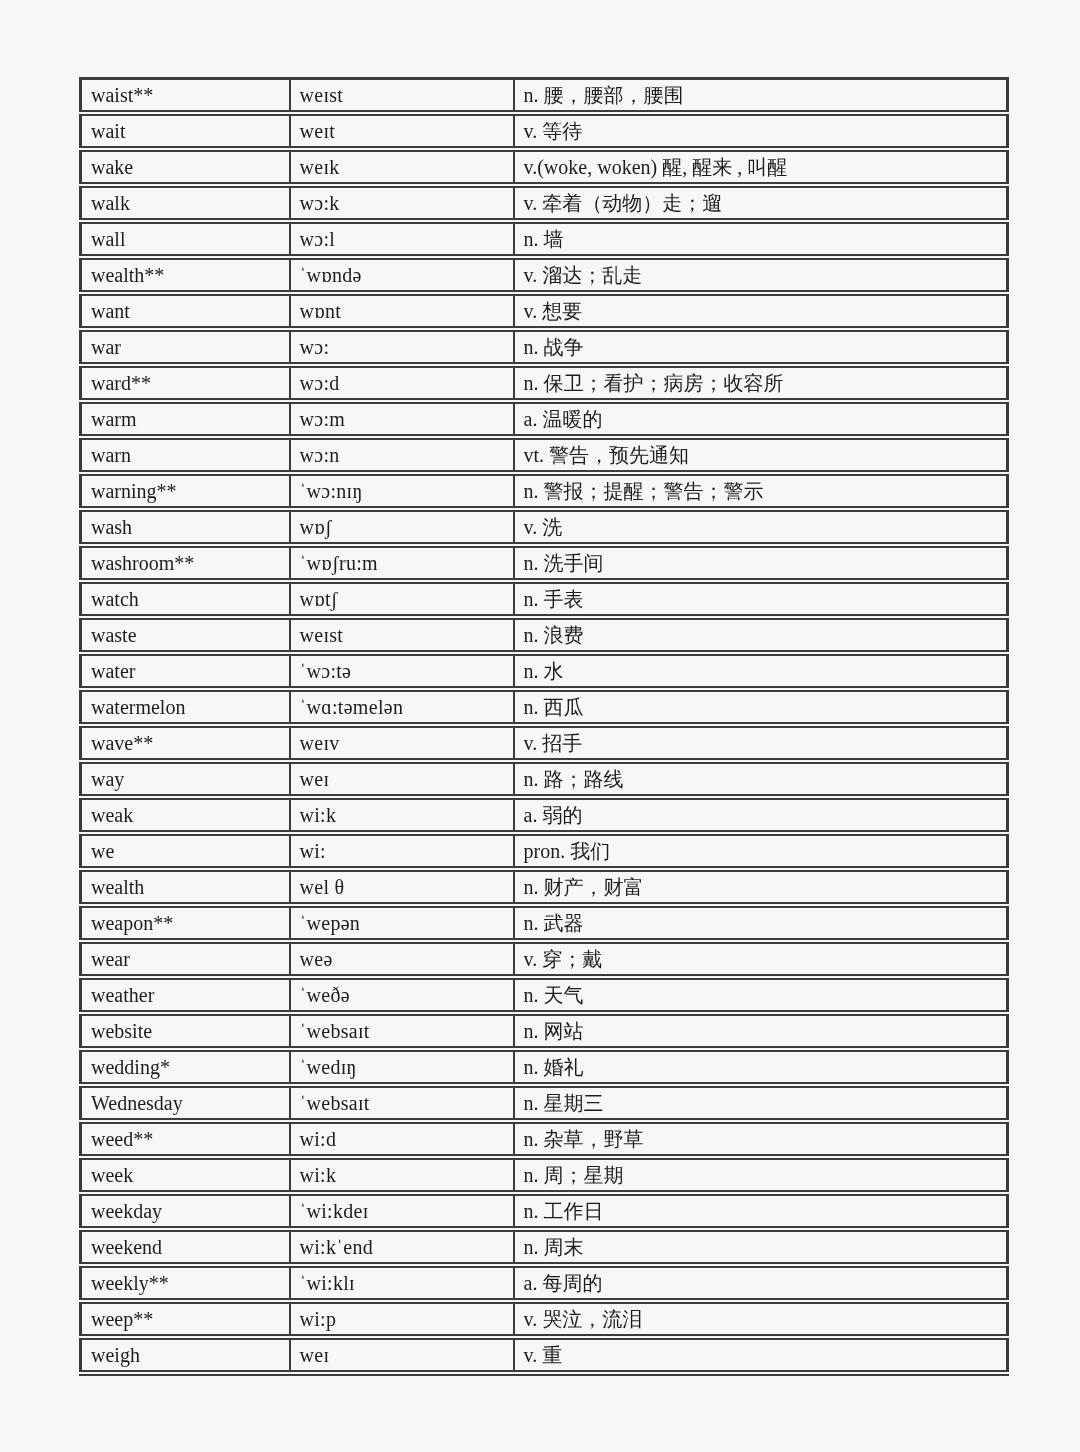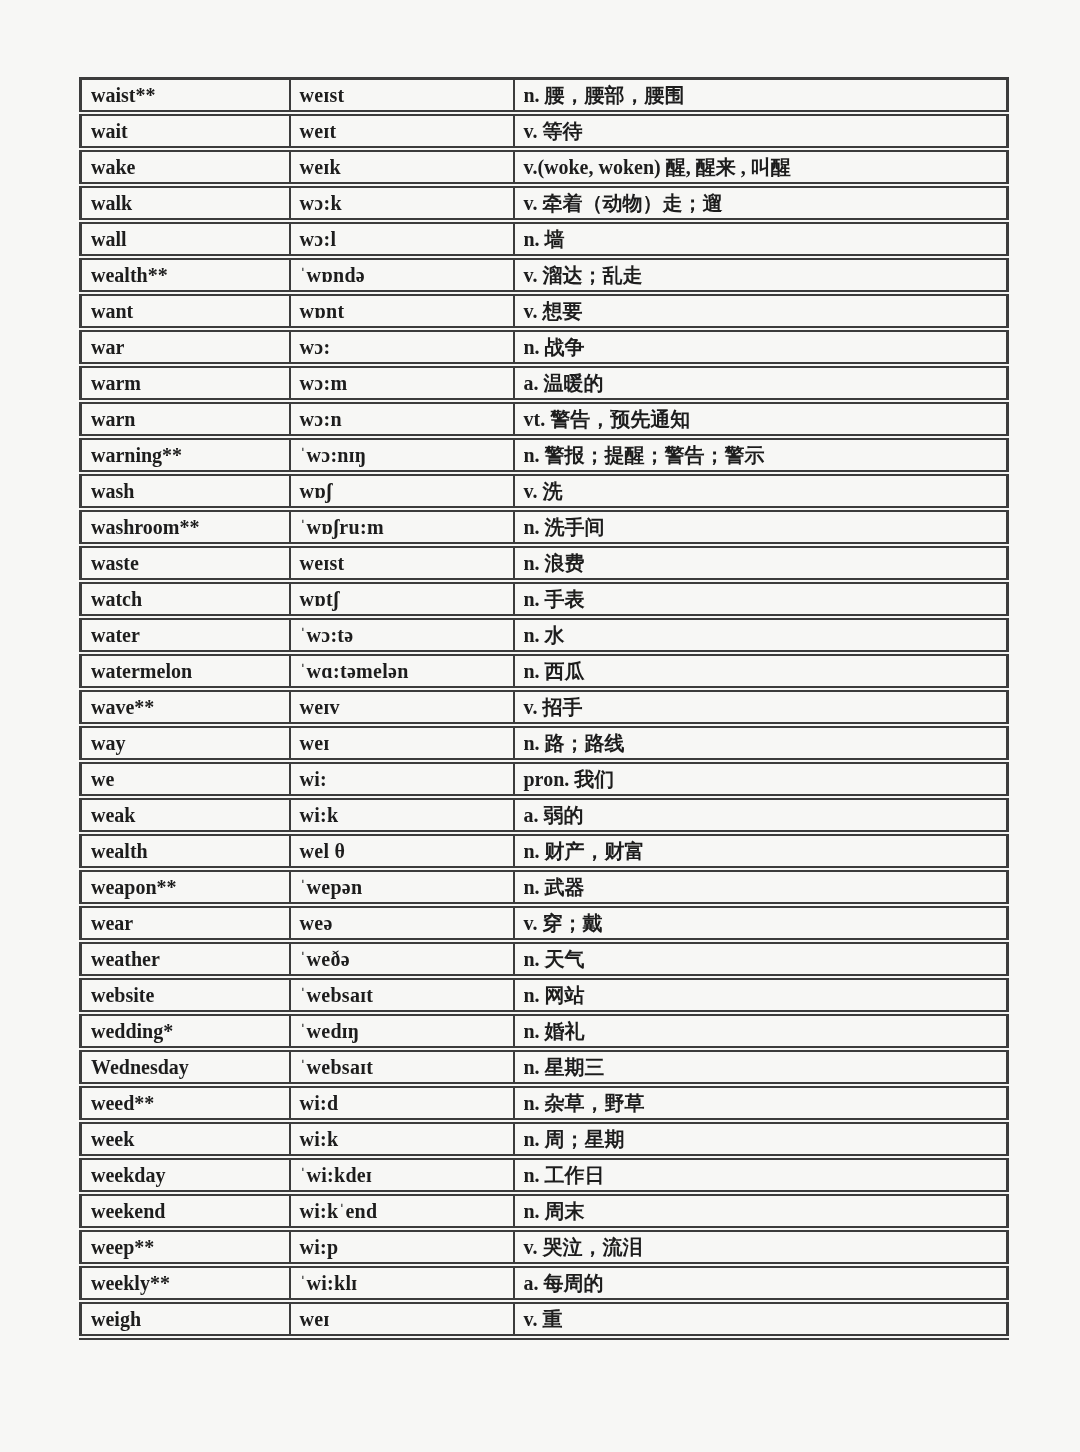--- a/index.html
+++ b/index.html
@@ -9,21 +9,20 @@
   body {
     width: 1080px;
     height: 1452px;
     background: #f7f7f5;
     overflow: hidden;
   }
   .page {
     position: relative;
     width: 872px;
     height: 1452px;
-    font-weight: bold;
   }
   table.vocab {
     position: absolute;
     left: 79px;
     top: 77px;
     width: 927px;
     border-collapse: collapse;
     table-layout: fixed;
     border: 3px solid #3c3c3c;
   }
@@ -93,20 +92,25 @@
     <td class="word">want</td>
     <td class="ipa">wɒnt</td>
     <td class="def">v. 想要</td>
   </tr>
         <tr>
     <td class="word">war</td>
     <td class="ipa">wɔ:</td>
     <td class="def">n. 战争</td>
   </tr>
         <tr>
+    <td class="word">ward**</td>
+    <td class="ipa">wɔ:d</td>
+    <td class="def">n. 保卫；看护；病房；收容所</td>
+  </tr>
+        <tr>
     <td class="word">warm</td>
     <td class="ipa">wɔ:m</td>
     <td class="def">a. 温暖的</td>
   </tr>
         <tr>
     <td class="word">warn</td>
     <td class="ipa">wɔ:n</td>
     <td class="def">vt. 警告，预先通知</td>
   </tr>
         <tr>
@@ -118,60 +122,60 @@
     <td class="word">wash</td>
     <td class="ipa">wɒʃ</td>
     <td class="def">v. 洗</td>
   </tr>
         <tr>
     <td class="word">washroom**</td>
     <td class="ipa">ˈwɒʃru:m</td>
     <td class="def">n. 洗手间</td>
   </tr>
         <tr>
+    <td class="word">watch</td>
+    <td class="ipa">wɒtʃ</td>
+    <td class="def">n. 手表</td>
+  </tr>
+        <tr>
     <td class="word">waste</td>
     <td class="ipa">weɪst</td>
     <td class="def">n. 浪费</td>
   </tr>
         <tr>
-    <td class="word">watch</td>
-    <td class="ipa">wɒtʃ</td>
-    <td class="def">n. 手表</td>
-  </tr>
-        <tr>
     <td class="word">water</td>
     <td class="ipa">ˈwɔ:tə</td>
     <td class="def">n. 水</td>
   </tr>
         <tr>
     <td class="word">watermelon</td>
     <td class="ipa">ˈwɑ:təmelən</td>
     <td class="def">n. 西瓜</td>
   </tr>
         <tr>
     <td class="word">wave**</td>
     <td class="ipa">weɪv</td>
     <td class="def">v. 招手</td>
   </tr>
         <tr>
     <td class="word">way</td>
     <td class="ipa">weɪ</td>
     <td class="def">n. 路；路线</td>
   </tr>
         <tr>
+    <td class="word">weak</td>
+    <td class="ipa">wi:k</td>
+    <td class="def">a. 弱的</td>
+  </tr>
+        <tr>
     <td class="word">we</td>
     <td class="ipa">wi:</td>
     <td class="def">pron. 我们</td>
   </tr>
         <tr>
-    <td class="word">weak</td>
-    <td class="ipa">wi:k</td>
-    <td class="def">a. 弱的</td>
-  </tr>
-        <tr>
     <td class="word">wealth</td>
     <td class="ipa">wel θ</td>
     <td class="def">n. 财产，财富</td>
   </tr>
         <tr>
     <td class="word">weapon**</td>
     <td class="ipa">ˈwepən</td>
     <td class="def">n. 武器</td>
   </tr>
         <tr>
@@ -213,28 +217,28 @@
     <td class="word">weekday</td>
     <td class="ipa">ˈwi:kdeɪ</td>
     <td class="def">n. 工作日</td>
   </tr>
         <tr>
     <td class="word">weekend</td>
     <td class="ipa">wi:kˈend</td>
     <td class="def">n. 周末</td>
   </tr>
         <tr>
+    <td class="word">weekly**</td>
+    <td class="ipa">ˈwi:klɪ</td>
+    <td class="def">a. 每周的</td>
+  </tr>
+        <tr>
     <td class="word">weep**</td>
     <td class="ipa">wi:p</td>
     <td class="def">v. 哭泣，流泪</td>
-  </tr>
-        <tr>
-    <td class="word">weekly**</td>
-    <td class="ipa">ˈwi:klɪ</td>
-    <td class="def">a. 每周的</td>
   </tr>
         <tr>
     <td class="word">weigh</td>
     <td class="ipa">weɪ</td>
     <td class="def">v. 重</td>
   </tr>
       </tbody>
   </table>
 </div>
 

